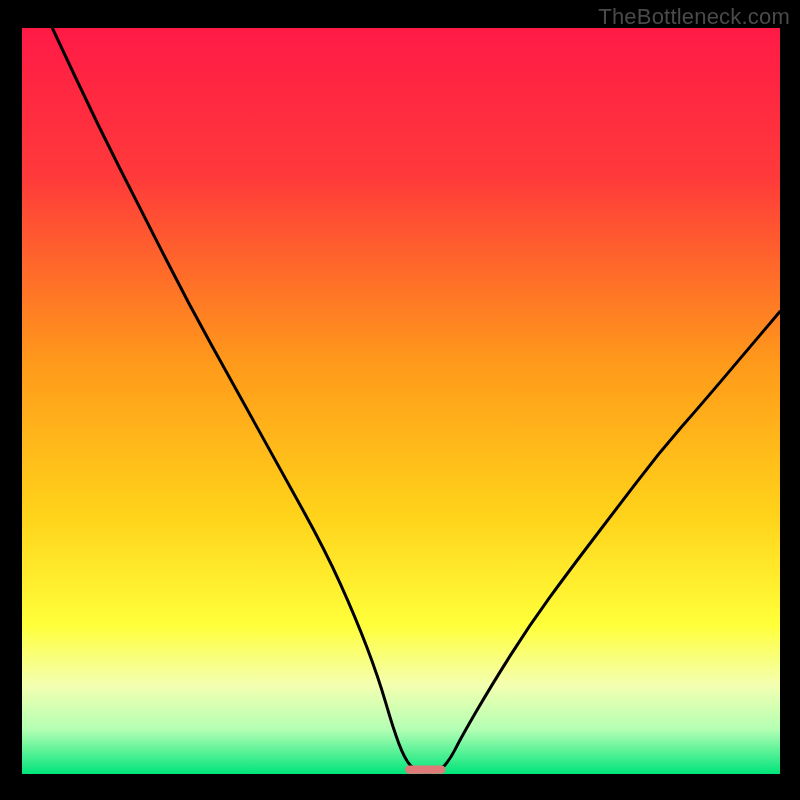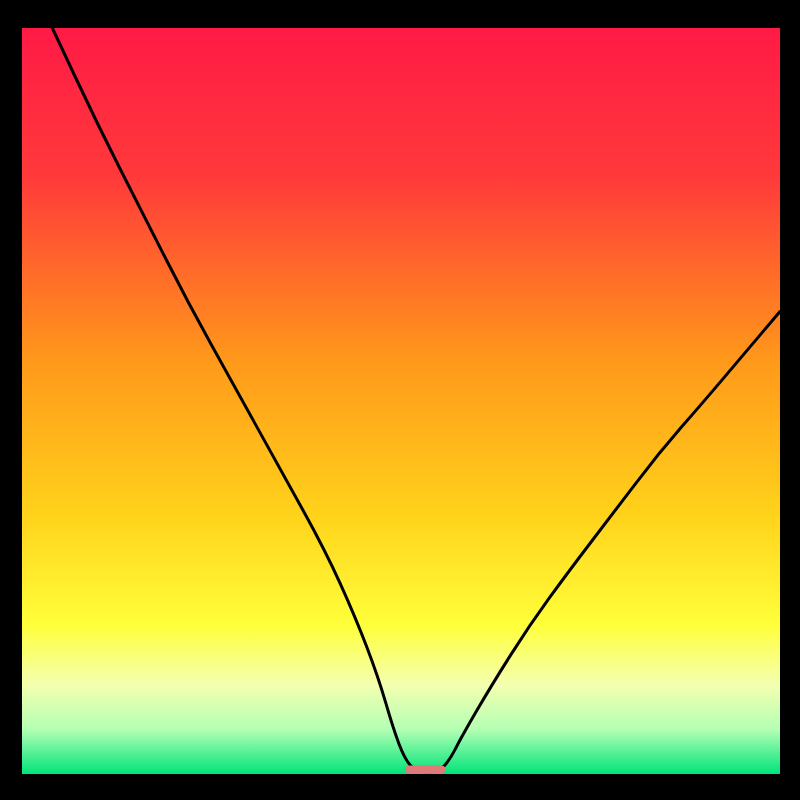--- a/index.html
+++ b/index.html
@@ -30,20 +30,21 @@
   svg {
     position: absolute;
     left: 0;
     top: 0;
   }
 </style>
 </head>
 <body>
 
 <div class="frame">
+  <div class="watermark">TheBottleneck.com</div>
   <svg id="chart-svg" width="800" height="800">
       <defs>
         <linearGradient id="bg-grad" x1="0" y1="0" x2="0" y2="1">
           <stop offset="0%" stop-color="#ff1a46"></stop>
           <stop offset="20%" stop-color="#ff3a3a"></stop>
           <stop offset="45%" stop-color="#ff9a1a"></stop>
           <stop offset="65%" stop-color="#ffd21a"></stop>
           <stop offset="80%" stop-color="#ffff3a"></stop>
           <stop offset="88%" stop-color="#f4ffb0"></stop>
           <stop offset="94%" stop-color="#b4ffb4"></stop>

